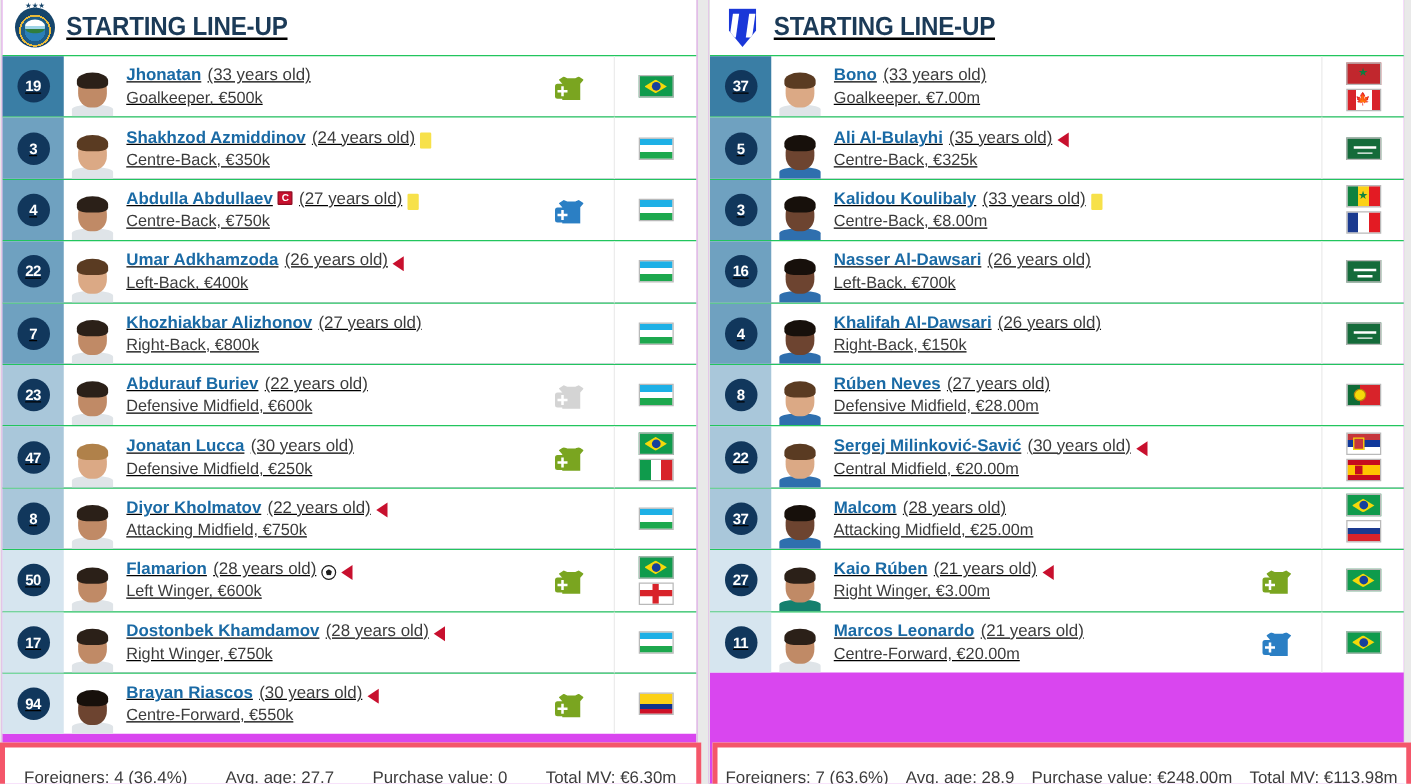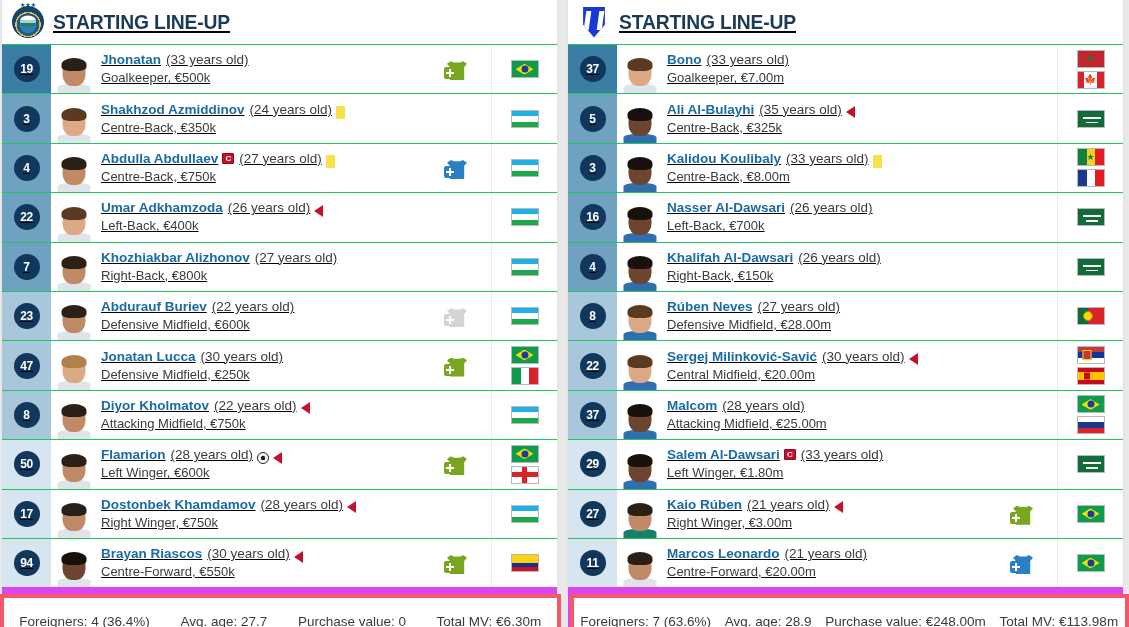--- a/index.html
+++ b/index.html
@@ -626,38 +626,20 @@
             <div class="hair"></div>
           </div>
           <div class="info">
             <div class="info-line1"><span class="pname">Malcom</span><span class="page-age" style="margin-left: 5px;">(28 years old)</span></div>
             <div class="info-line2">Attacking Midfield, €25.00m</div>
           </div>
           <div class="sub-cell"></div>
           <div class="flag-cell">
             <div class="flag f-brazil"></div>
             <div class="flag f-russia"></div>
-          </div>
-        </div>
-        <div class="row">
-          <div class="num-cell num-fwd">
-            <div class="num-badge">29</div>
-          </div>
-          <div class="face sk-dark kit-blue">
-            <div class="body"></div>
-            <div class="head"></div>
-            <div class="hair"></div>
-          </div>
-          <div class="info">
-            <div class="info-line1"><span class="pname">Salem Al-Dawsari</span><span class="mark mk-captain">C</span><span class="page-age" style="margin-left: 5px;">(33 years old)</span></div>
-            <div class="info-line2">Left Winger, €1.80m</div>
-          </div>
-          <div class="sub-cell"></div>
-          <div class="flag-cell">
-            <div class="flag f-saudi"></div>
           </div>
         </div>
         <div class="row">
           <div class="num-cell num-fwd">
             <div class="num-badge">27</div>
           </div>
           <div class="face  kit-teal">
             <div class="body"></div>
             <div class="head"></div>
             <div class="hair"></div>

